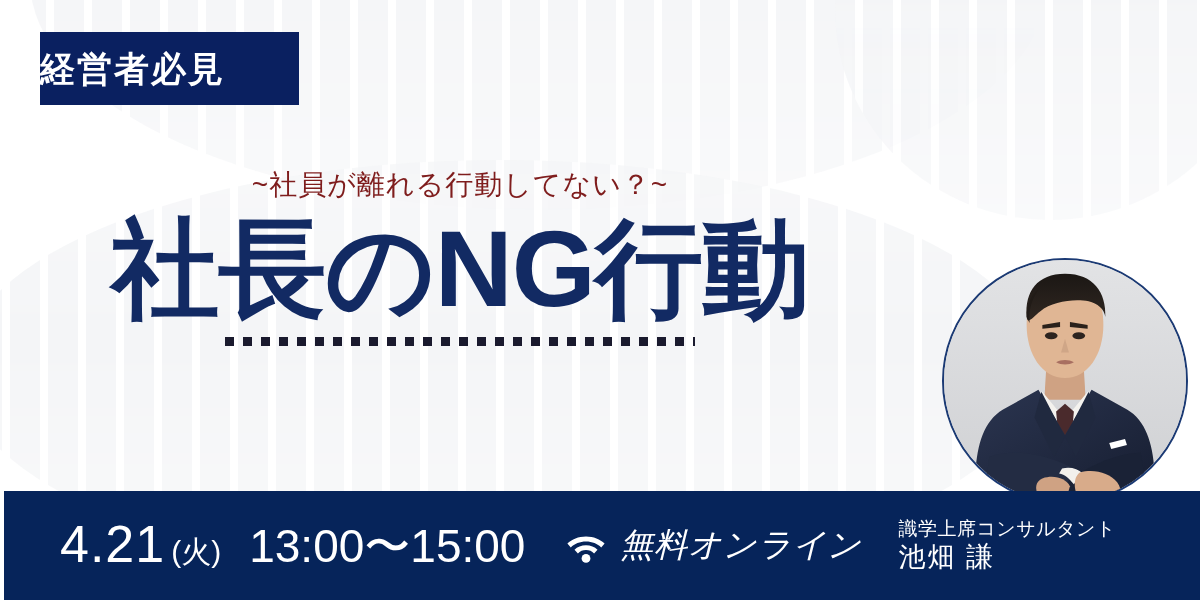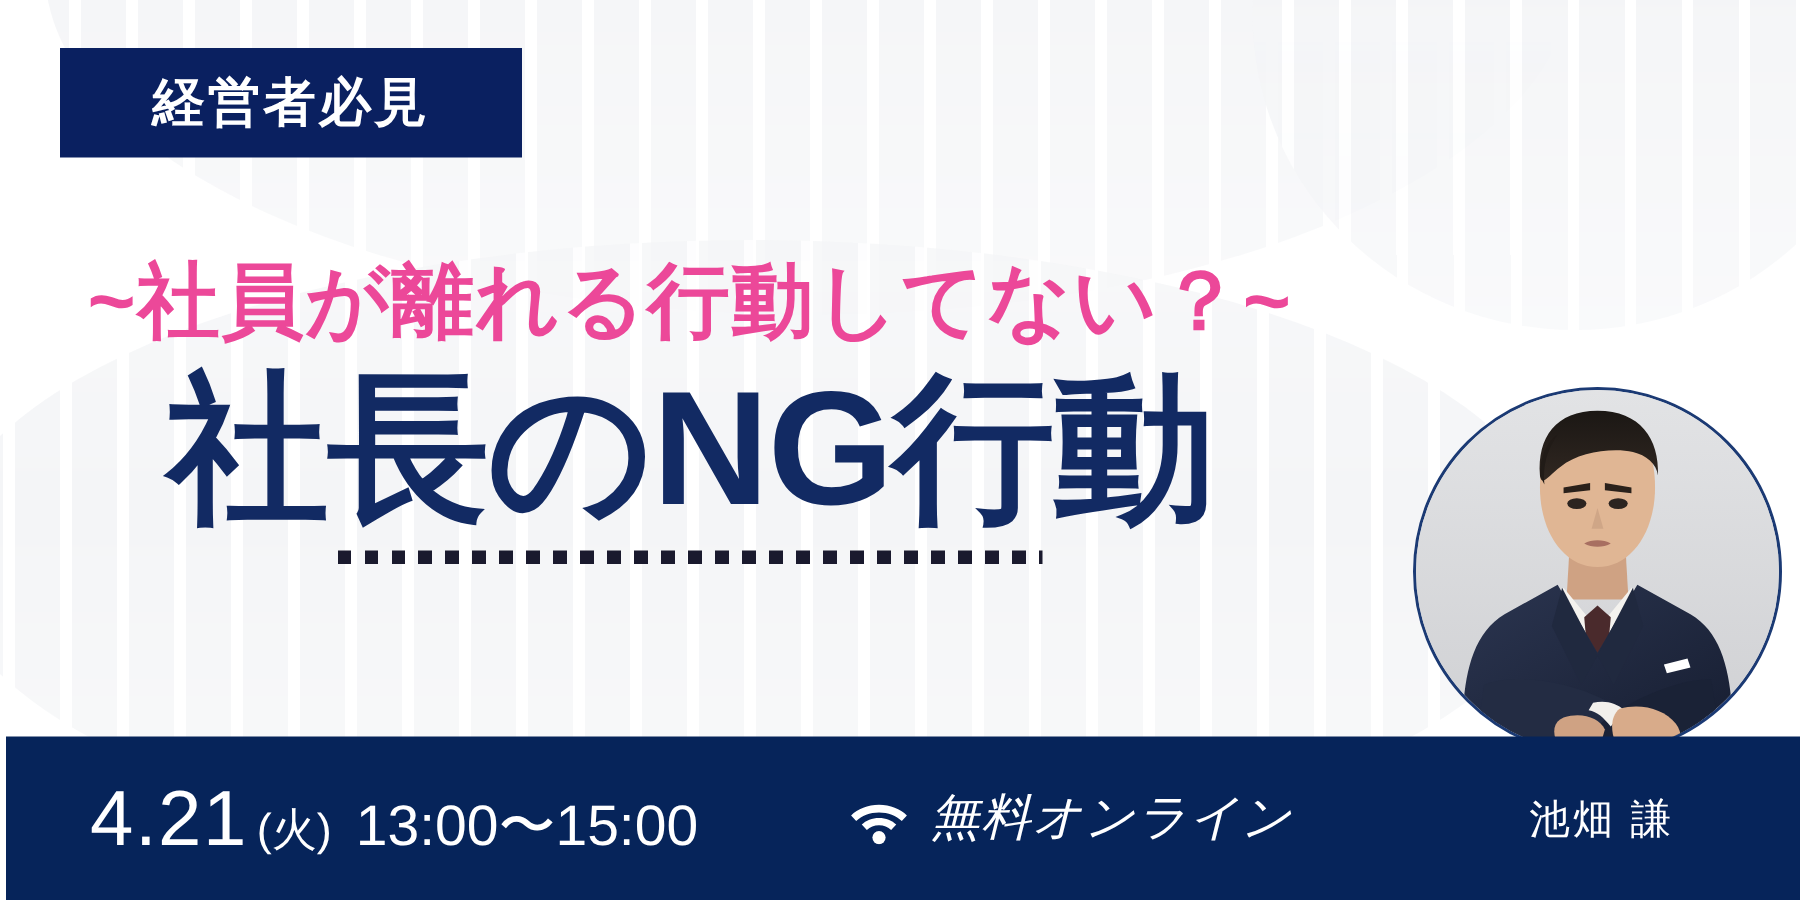--- a/index.html
+++ b/index.html
@@ -41,45 +41,45 @@
   }
 
   #circle-top   { left:30px;  top:-250px; width:1020px; height:460px; }
   #circle-main  { left:-40px; top:160px;  width:1080px; height:420px; }
   #circle-right { left:835px; top:-200px; width:430px;  height:420px; }
 
   
   #badge {
     position:absolute;
     left:40px; top:32px;
-    width:308px; height:73px;
+    width:259px; height:73px;
     background:#0a2060;
-    display:flex; align-items:center; justify-content:center;
+    display:flex; align-items:center; 
     z-index:5;
   }
   #badge-label {
     color:#ffffff;
     font-size:35px;
     font-weight:bold;
     letter-spacing:2px;
     line-height:1;
   }
 
   
   #headline {
     position:absolute;
     left:0; top:170px;
     width:920px;
     z-index:5;
     text-align:center;
   }
   #subtitle {
-    color:#ec4899;
-    font-size:55px;
-    font-weight:bold;
+    color:#7f1d1d;
+    font-size:28px;
+    font-weight:normal;
     letter-spacing:1px;
     line-height:1.1;
     white-space:nowrap;
   }
   #main-title {
     margin-top:6px;
     color:#122a63;
     font-size:108px;
     font-weight:bold;
     letter-spacing:-1px;
@@ -125,21 +125,21 @@
   #datetime {
     position:absolute;
     left:56px;
     color:#ffffff;
     white-space:nowrap;
     display:flex;
     align-items:baseline;
   }
   #date-main   { font-size:52px; font-weight:normal; letter-spacing:1px; }
   #date-day    { font-size:30px; margin-left:6px; }
-  #date-time   { font-size:38px; margin-left:16px; letter-spacing:0px; }
+  #date-time   { font-size:46px; margin-left:28px; letter-spacing:0px; }
 
   #online-block {
     position:absolute;
     left:562px;
     display:flex;
     align-items:center;
     color:#ffffff;
     white-space:nowrap;
     font-style:italic;
   }
@@ -255,18 +255,19 @@
     <div id="online-block">
       <svg id="wifi-icon" viewBox="0 0 40 34">
         <path d="M20 7.5 C27.5 7.5 34.2 10.3 38.6 14.6 L35.2 18.4 C31.6 14.8 26.1 12.6 20 12.6 C13.9 12.6 8.4 14.8 4.8 18.4 L1.4 14.6 C5.8 10.3 12.5 7.5 20 7.5 Z" fill="#ffffff"></path>
         <path d="M20 16.3 C24.6 16.3 28.7 18 31.5 20.7 L28.1 24.4 C26 22.3 23.2 21.1 20 21.1 C16.8 21.1 14 22.3 11.9 24.4 L8.5 20.7 C11.3 18 15.4 16.3 20 16.3 Z" fill="#ffffff"></path>
         <circle cx="20" cy="29.4" r="4.4" fill="#ffffff"></circle>
       </svg>
       <span id="online-label">無料オンライン</span>
     </div>
 
     <div id="speaker-block">
+      <div class="speaker-small">識学上席コンサルタント</div>
       <div id="speaker-name">池畑 謙</div>
     </div>
 
   </div>
 
 </div>
 
 </body></html>

